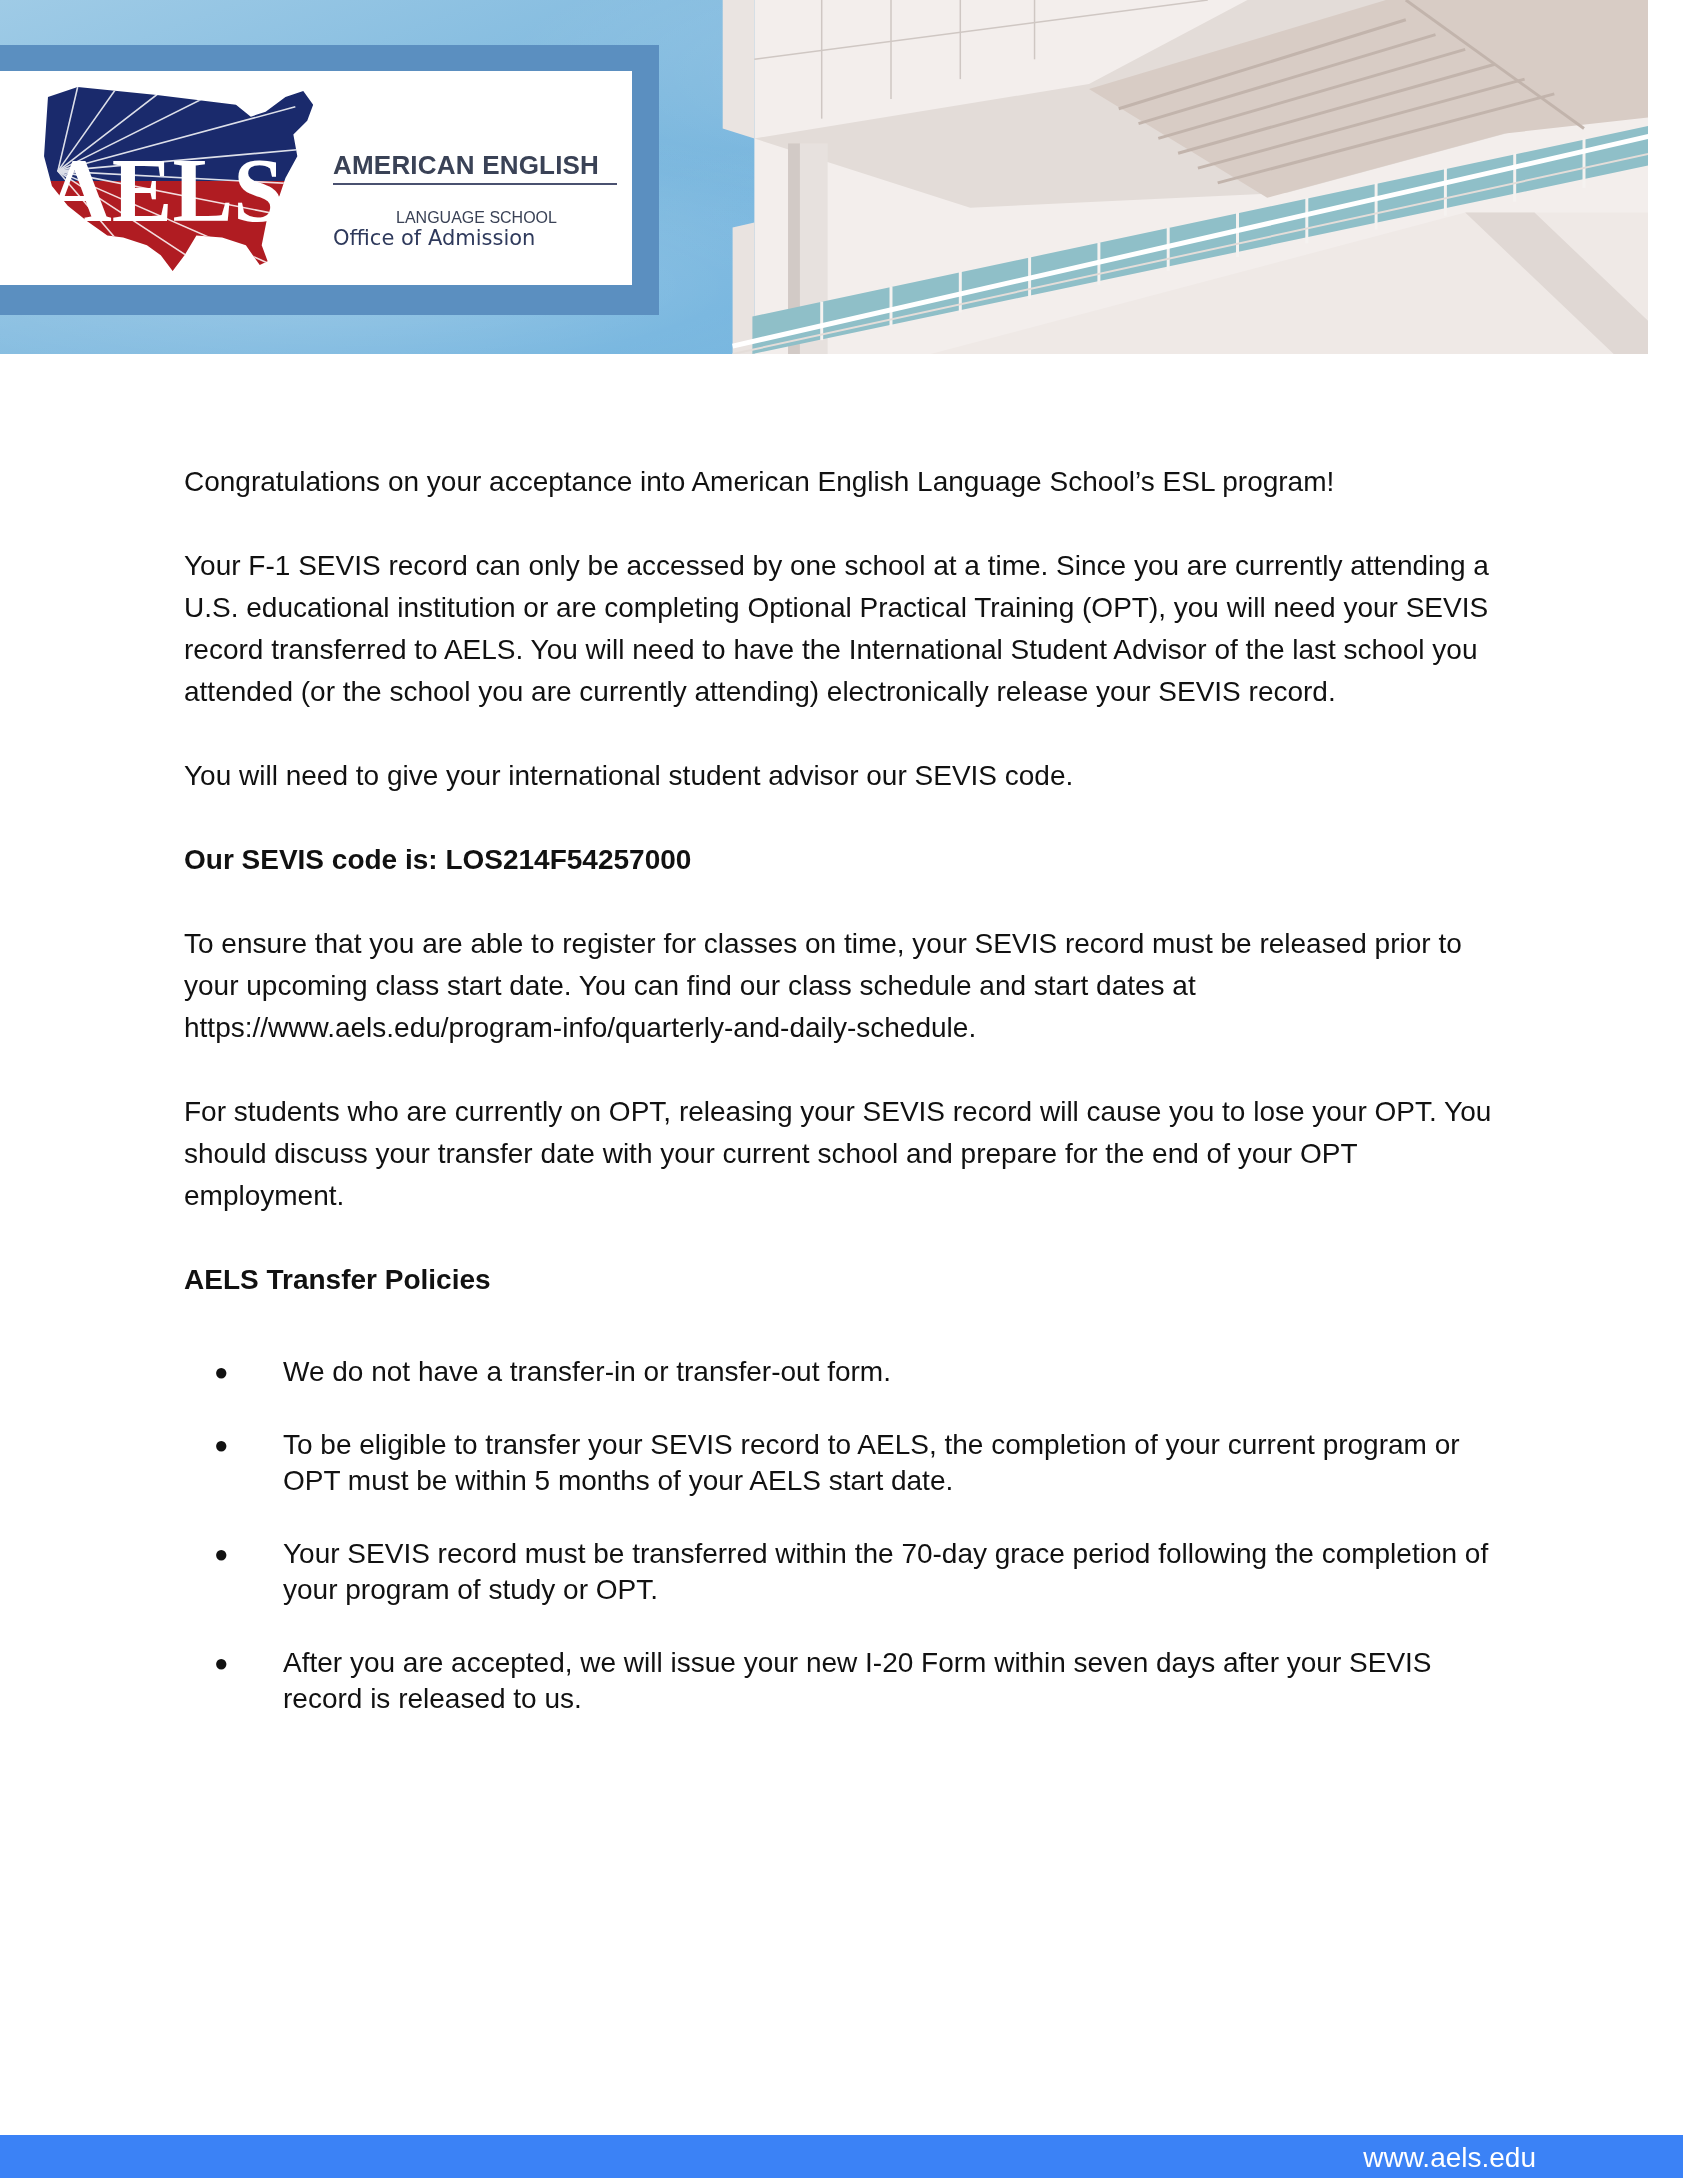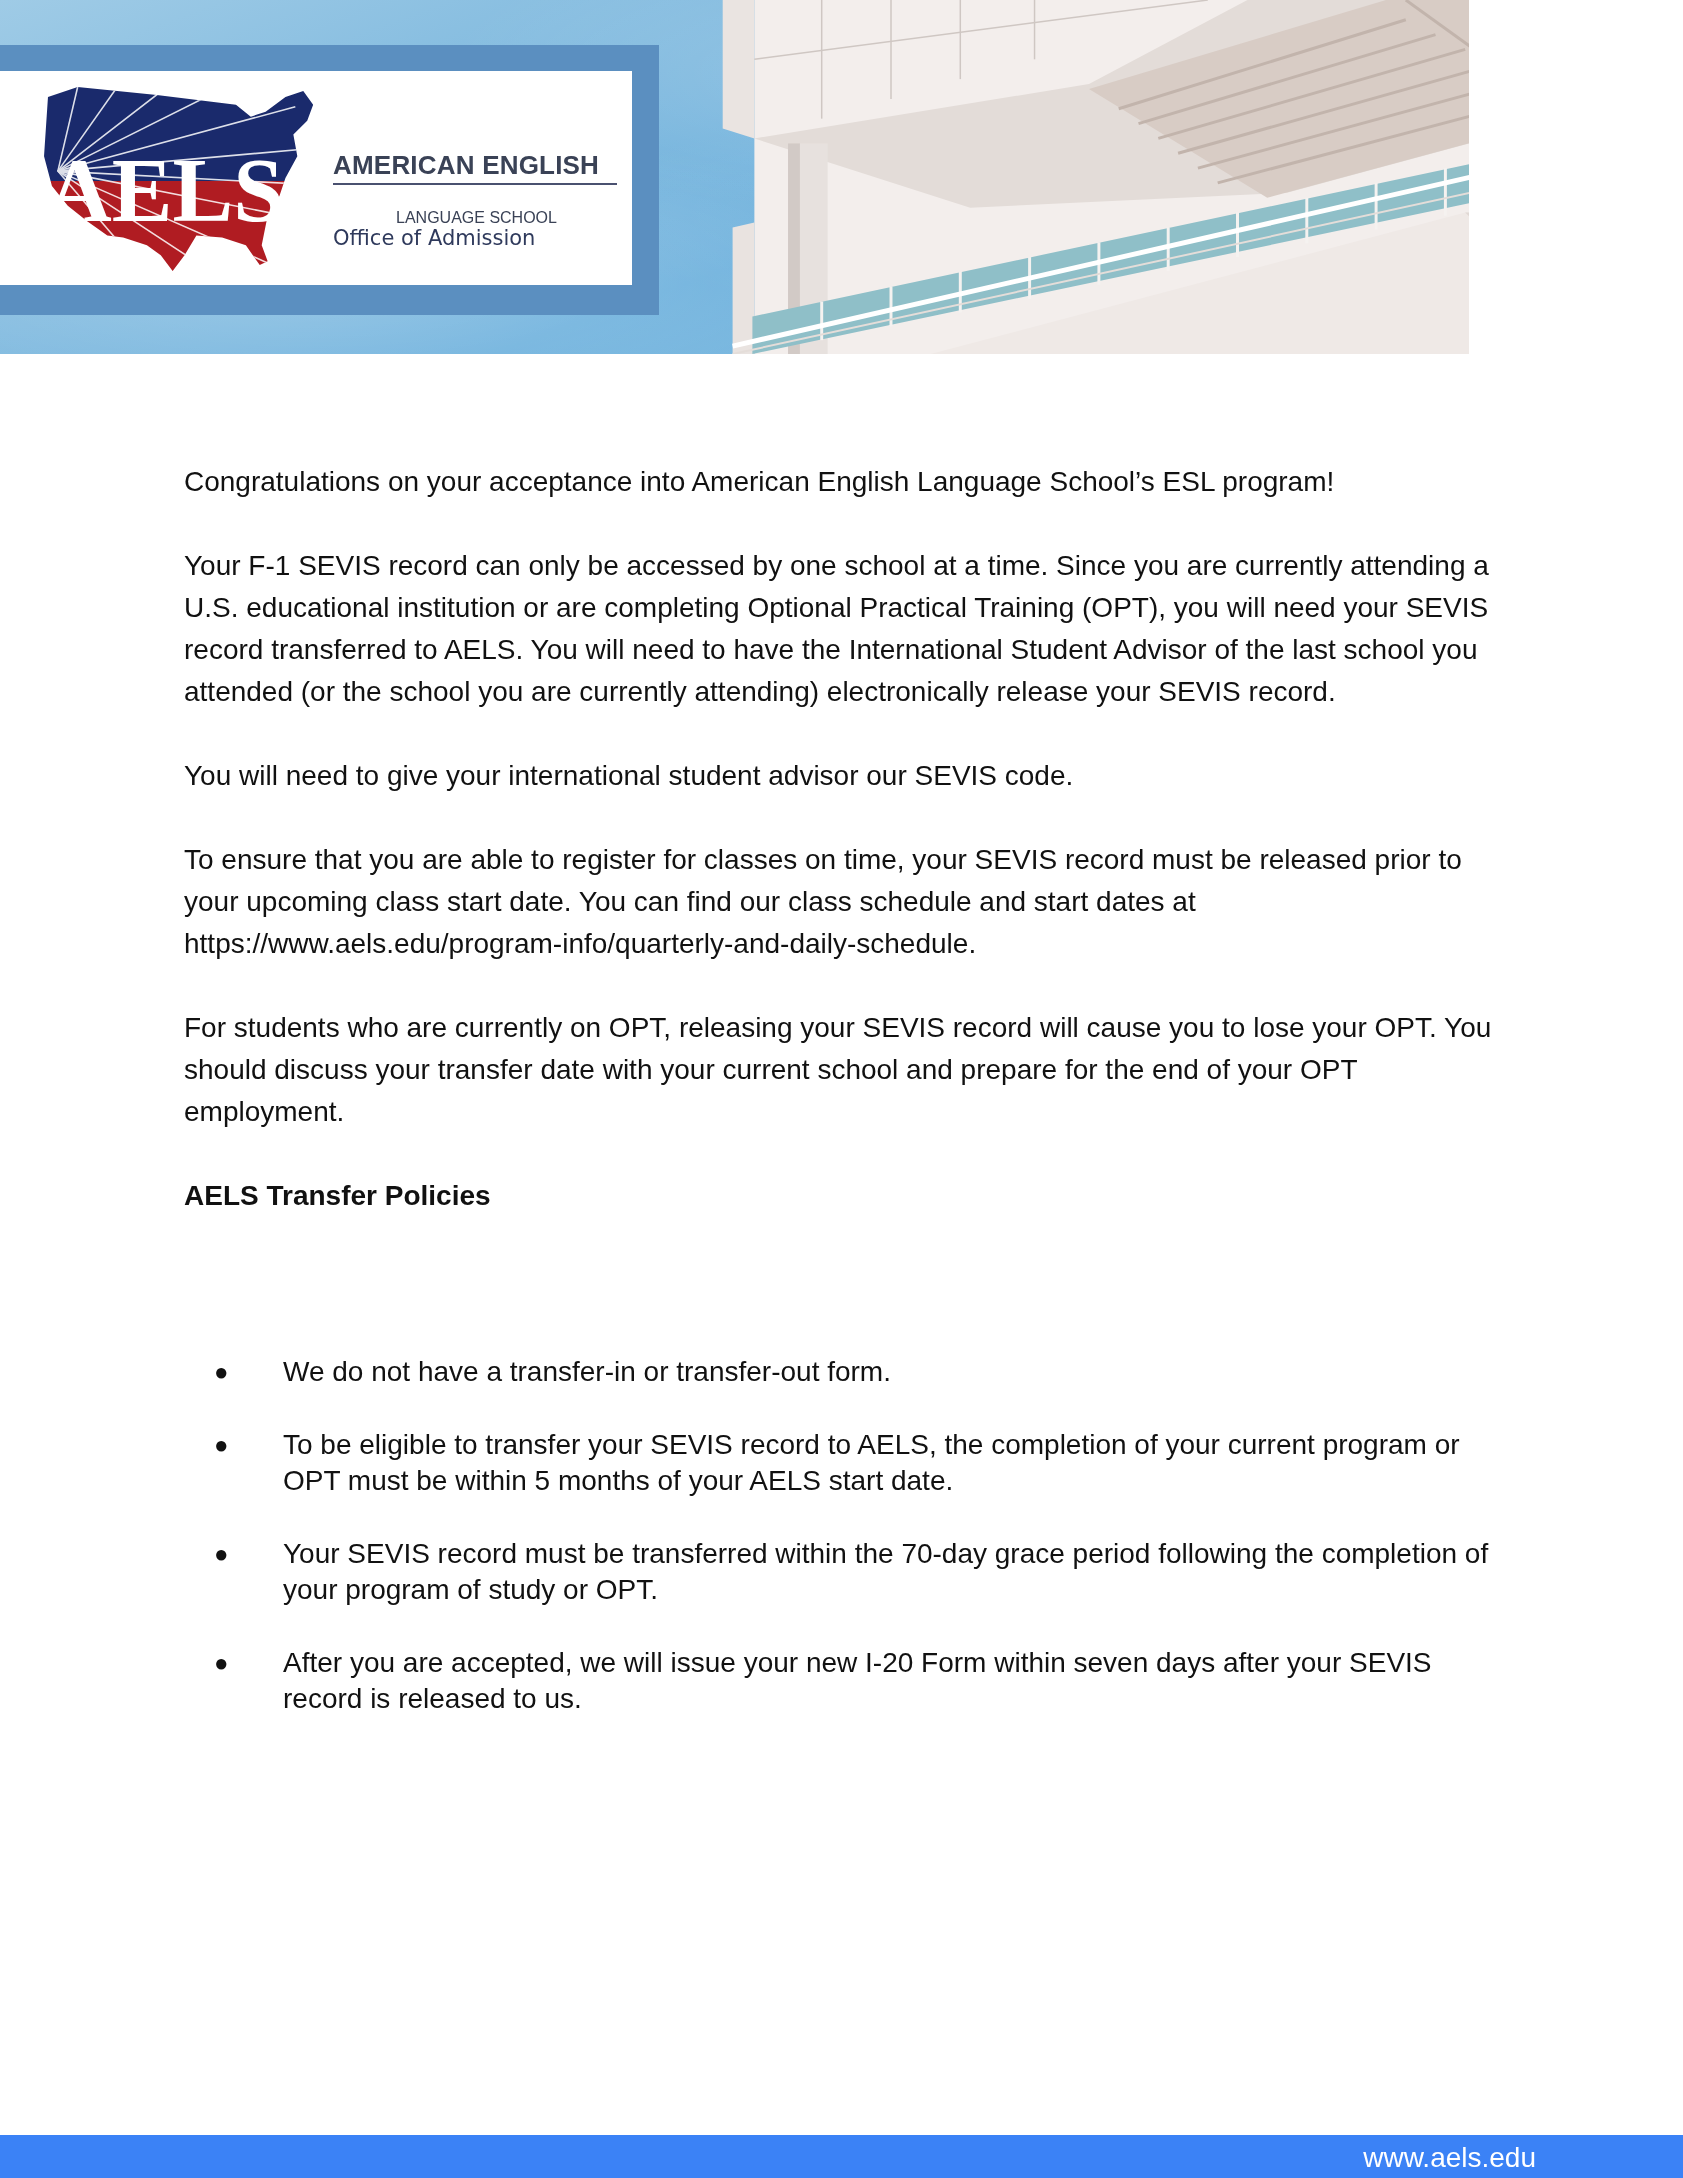--- a/index.html
+++ b/index.html
@@ -2,21 +2,21 @@
 <html><head>
 <meta charset="utf-8">
 <style>
   html, body { margin: 0; padding: 0; }
   body {
     width: 1683px; height: 2178px; position: relative; overflow: hidden;
     background: #ffffff; font-family: "Liberation Sans", sans-serif; color: #111;
   }
   
   .header {
-    position: absolute; left: 0; top: 0; width: 1469px; height: 354px; overflow: hidden;
+    position: absolute; left: 0; top: 0; width: 1648px; height: 354px; overflow: hidden;
     background: linear-gradient(160deg, #9fcbe6 0%, #7db8de 35%, #6aafdc 60%, #8cc3e3 100%);
   }
   .sky-noise {
     position: absolute; inset: 0;
     background:
       radial-gradient(ellipse at 20% 80%, rgba(255,255,255,0.25), transparent 40%),
       radial-gradient(ellipse at 60% 20%, rgba(255,255,255,0.18), transparent 35%),
       radial-gradient(ellipse at 85% 60%, rgba(255,255,255,0.15), transparent 40%);
   }
   .building { position: absolute; left: 693px; top: 0; width: 990px; height: 354px; }
@@ -158,20 +158,21 @@
   <div class="brand-title">AMERICAN ENGLISH</div>
   <div class="brand-rule"></div>
   <div class="brand-sub">LANGUAGE SCHOOL</div>
   <div class="brand-office">Office of Admission</div>
 </div>
 
 <div class="content">
   <p>Congratulations on your acceptance into American English Language School’s ESL program!</p>
   <p>Your F-1 SEVIS record can only be accessed by one school at a time. Since you are currently attending a U.S. educational institution or are completing Optional Practical Training (OPT), you will need your SEVIS record transferred to AELS. You will need to have the International Student Advisor of the last school you attended (or the school you are currently attending) electronically release your SEVIS record.</p>
   <p>You will need to give your international student advisor our SEVIS code.</p>
+  <p class="bold">Our SEVIS code is: LOS214F54257000</p>
   <p>To ensure that you are able to register for classes on time, your SEVIS record must be released prior to your upcoming class start date. You can find our class schedule and start dates at https://www.aels.edu/program-info/quarterly-and-daily-schedule.</p>
   <p>For students who are currently on OPT, releasing your SEVIS record will cause you to lose your OPT. You should discuss your transfer date with your current school and prepare for the end of your OPT employment.</p>
   <p class="bold">AELS Transfer Policies</p>
 </div>
 
 <ul class="policies">
   <li>
     <span class="bullet">●</span>
     <span>We do not have a transfer-in or transfer-out form.</span>
   </li>

